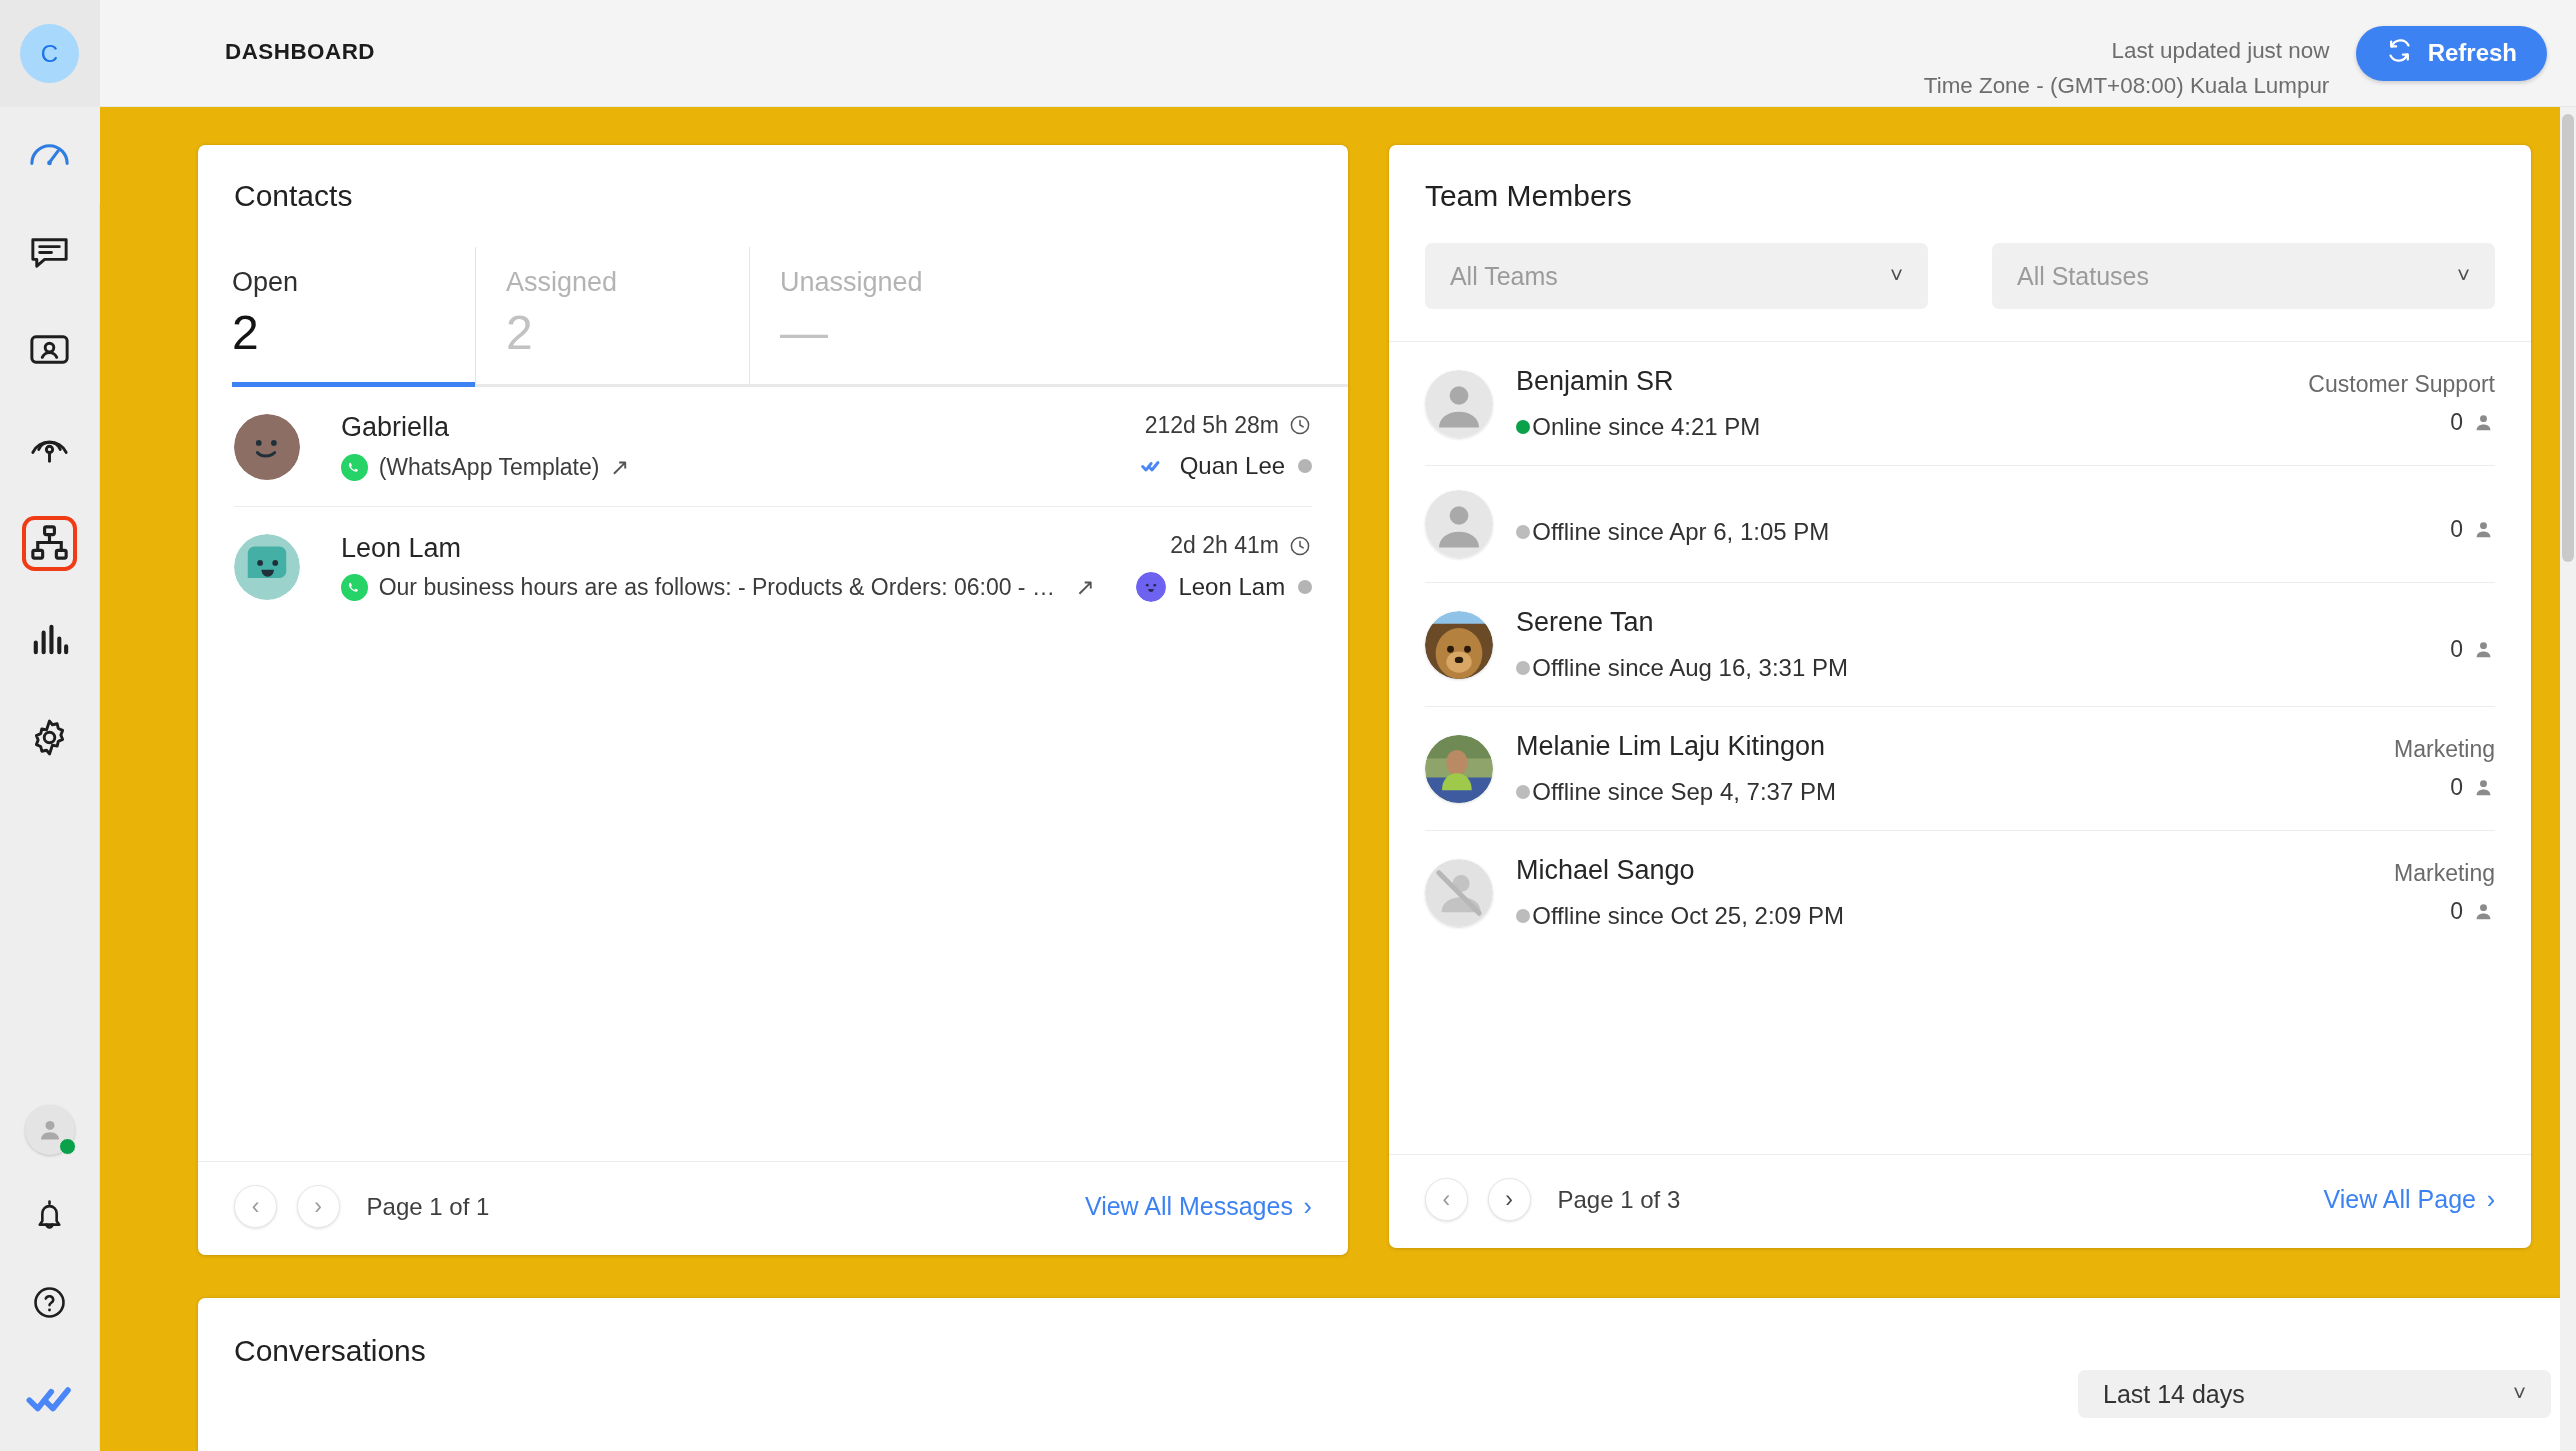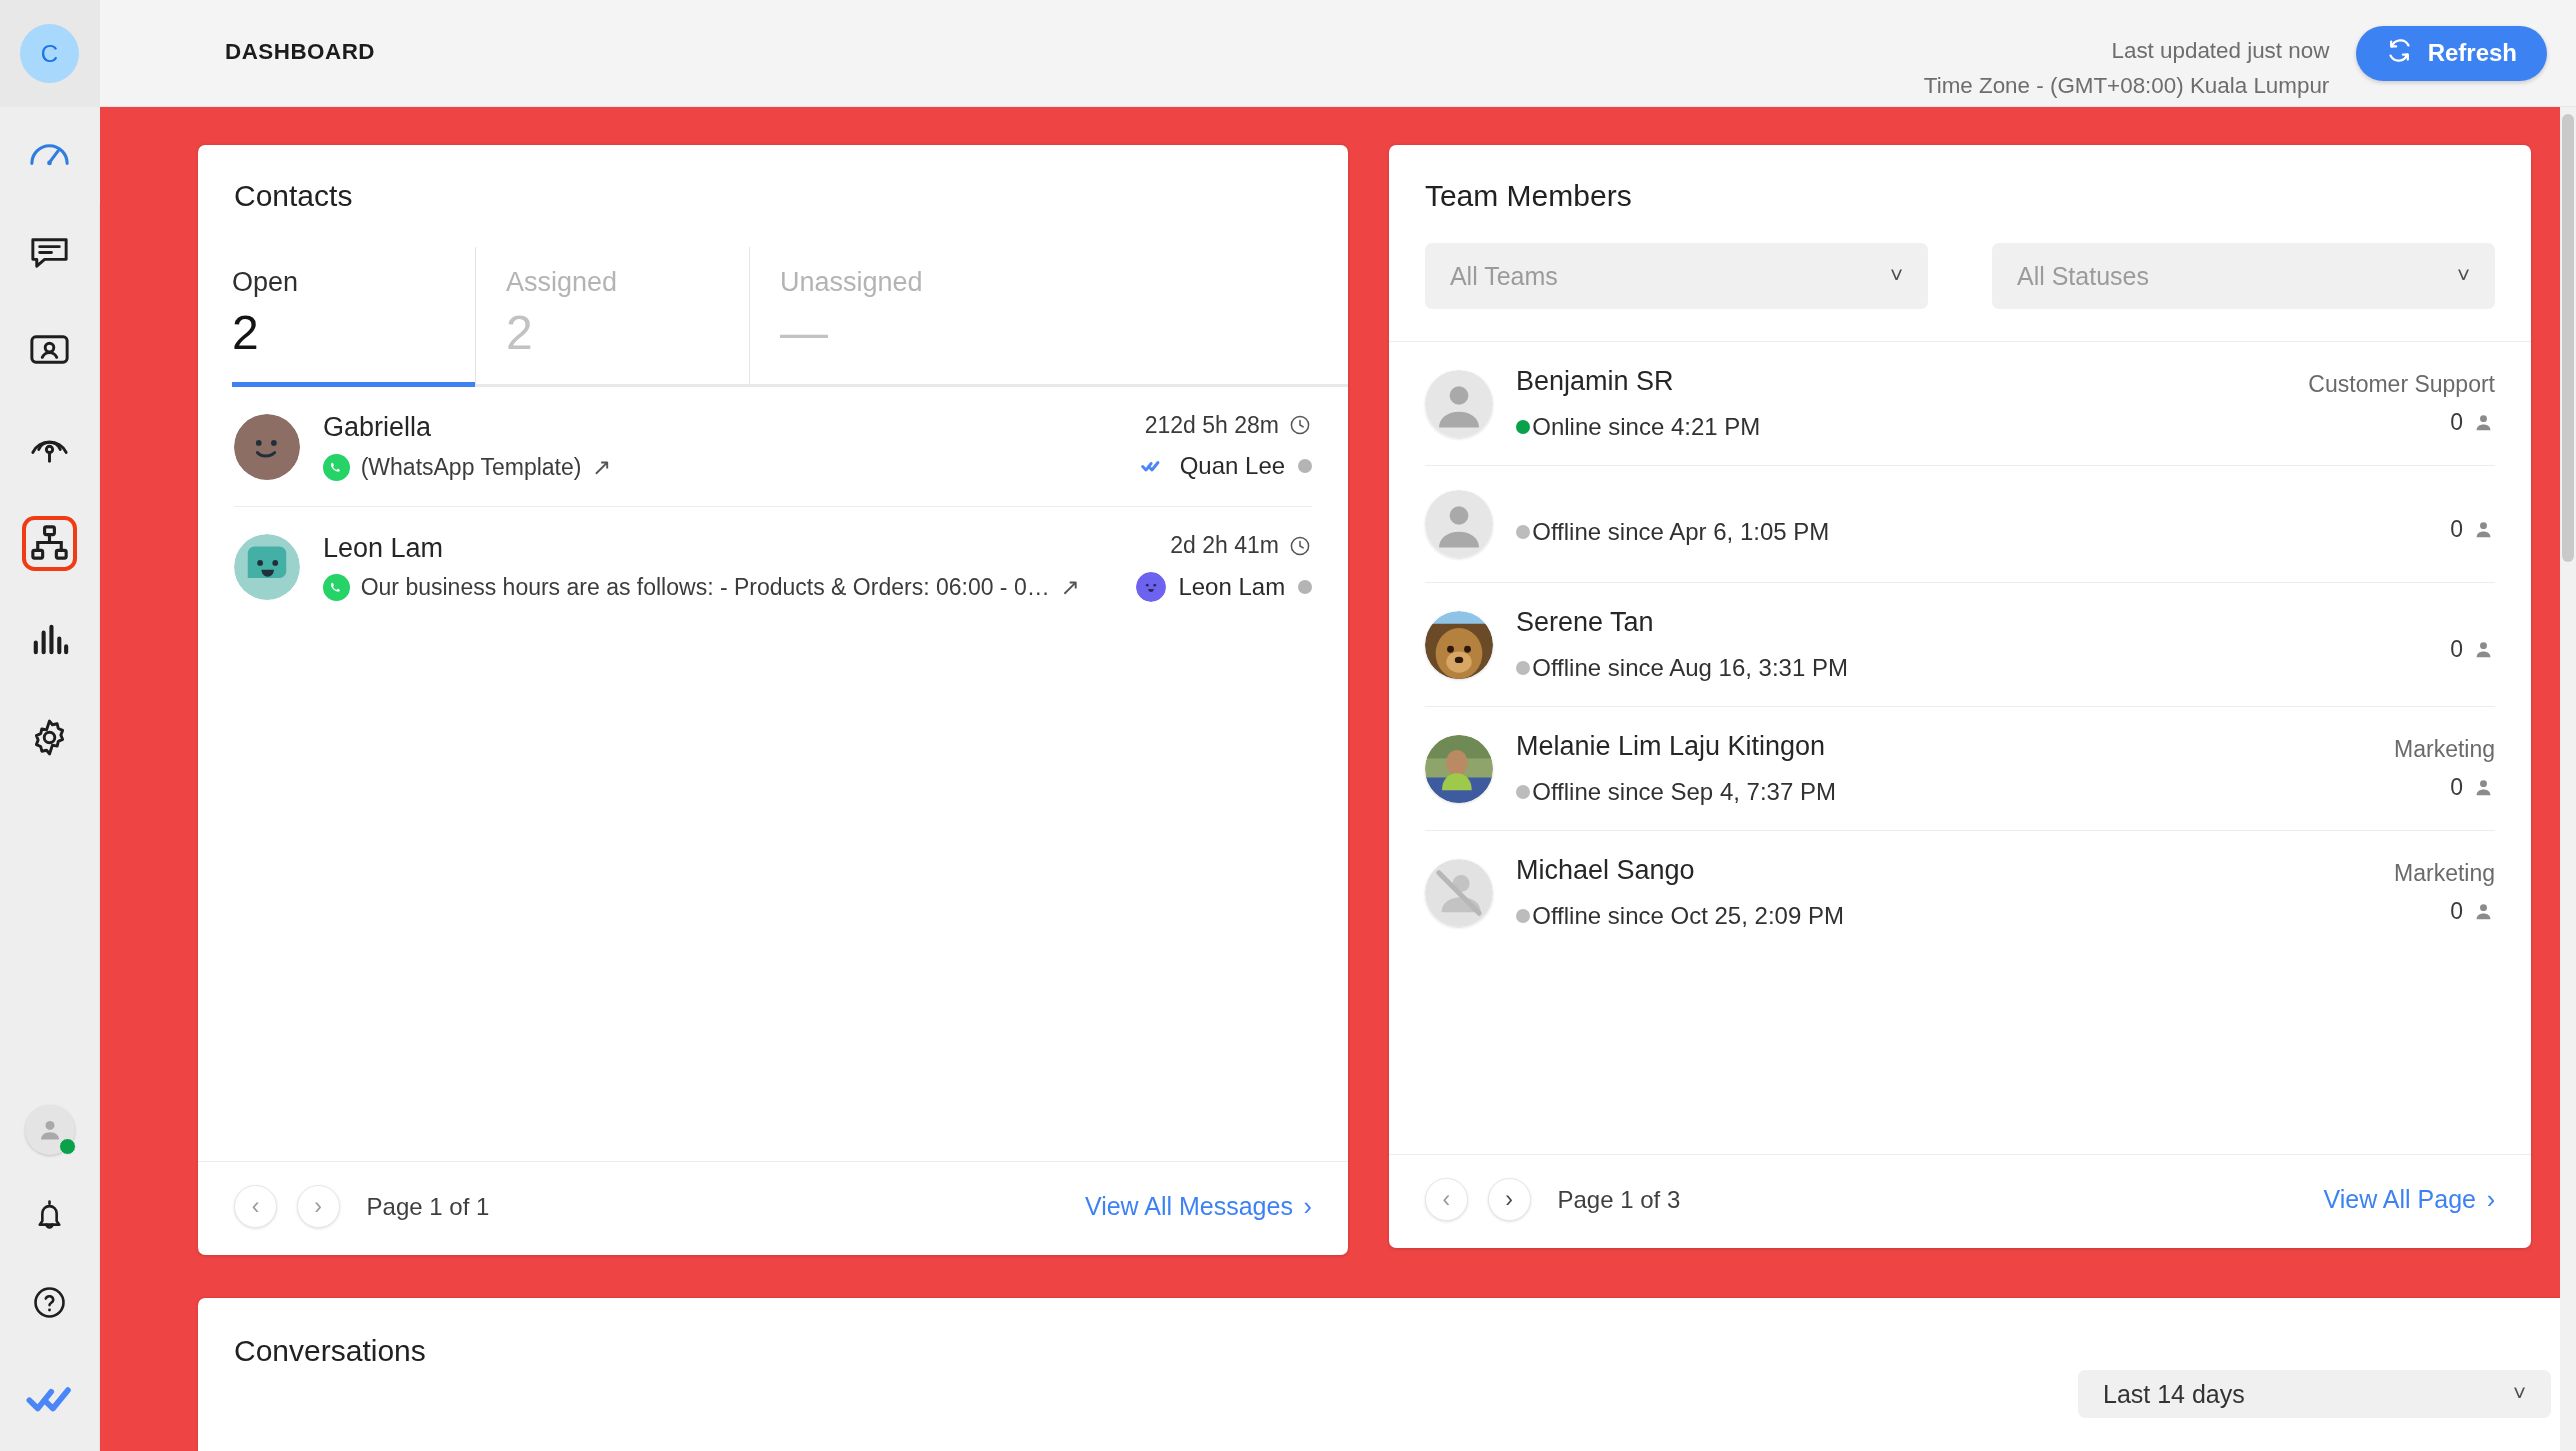--- a/index.html
+++ b/index.html
@@ -50,21 +50,21 @@
     display: flex; align-items: center; justify-content: center;
     box-shadow: 0 0.9px 2.7px rgba(0,0,0,0.18);
   }
   .bottom-avatar .green-dot {
     position: absolute; right: -1.8px; bottom: 0px;
     width: 17px; height: 17px; border-radius: 50%;
     background: #0aa14a; border: 1.8px solid #eeeeee;
   }
 
   
-  .main { flex: 1 1 auto; height: 1452px; position: relative; background: #ef4444; }
+  .main { flex: 1 1 auto; height: 1452px; position: relative; background: #eab308; }
   .topbar {
     height: 107px; background: #f4f4f4;
     display: flex; align-items: center; padding: 0 29px 0 125px;
     border-bottom: 0.9px solid #e7e7e7; position: relative;
   }
   .page-title {
     font-size: 22.4px; font-weight: 700; letter-spacing: 0.5px; color: #1c1c1c;
     position: absolute; left: 125px; top: 39px;
   }
   .topbar-right {
@@ -111,21 +111,21 @@
   .tab + .tab { border-left: 0.9px solid #e4e4e4; padding-left: 30px; width: 274px; }
   .tab-label { font-size: 27px; color: #b4b4b4; }
   .tab-value { font-size: 48px; color: #c2c2c2; margin-top: 10.7px; line-height: 1.05; }
   .tab.active .tab-label { color: #2f2f2f; }
   .tab.active .tab-value { color: #141414; font-weight: 500; }
   .tab.active { border-bottom: 5.4px solid #3d82f2; }
   .tabs-filler { flex: 1 1 auto; border-bottom: 3.6px solid #e9e9e9; }
 
   .list { flex: 1 1 auto; padding: 0 36px; overflow: hidden; }
   .contact-row {
-    display: flex; align-items: center; gap: 23px;
+    display: flex; align-items: center; gap: 41px;
     padding: 25px 0; border-bottom: 0.9px solid #ececec;
   }
   .contact-row:last-child { border-bottom: none; }
   .c-avatar { width: 66px; height: 66px; border-radius: 50%; flex: 0 0 66px; overflow: hidden; }
   .c-mid { flex: 1 1 auto; min-width: 0; }
   .c-name { font-size: 27px; color: #262626; }
   .c-sub { display: flex; align-items: center; gap: 10.7px; margin-top: 10.7px; }
   .c-sub-text {
     font-size: 23px; color: #3c3c3c;
     white-space: nowrap; overflow: hidden; text-overflow: ellipsis; max-width: 689px;

